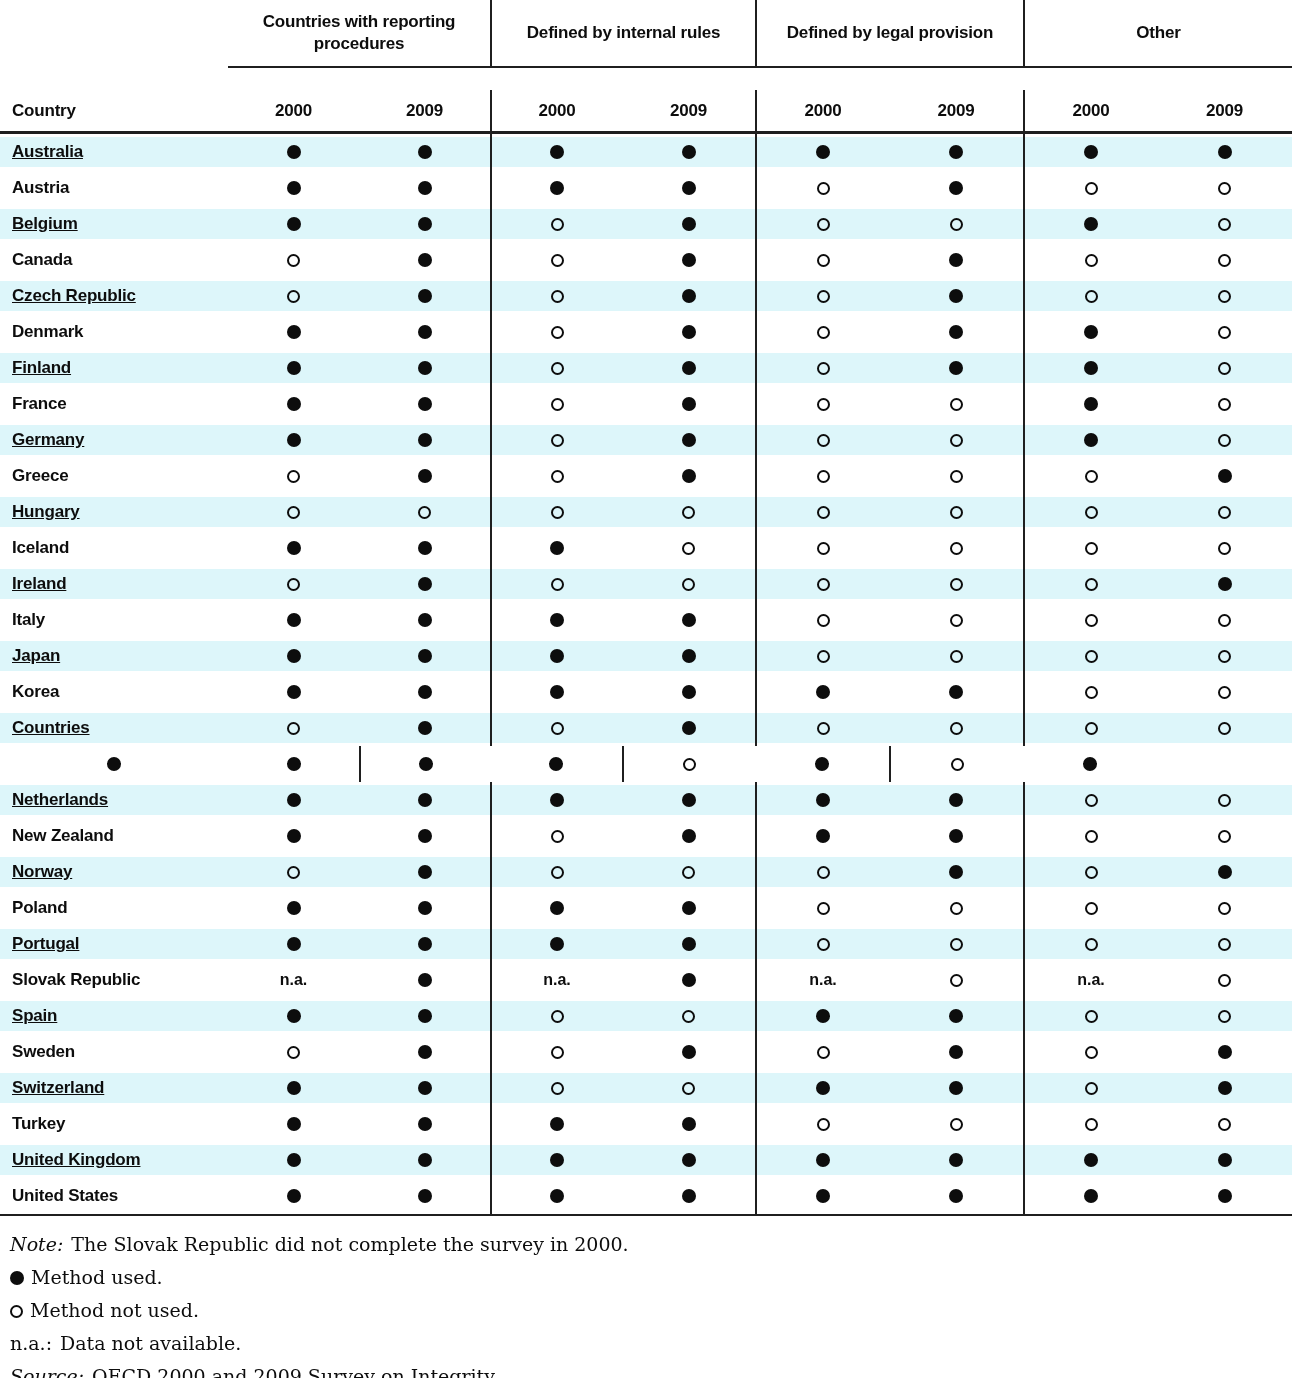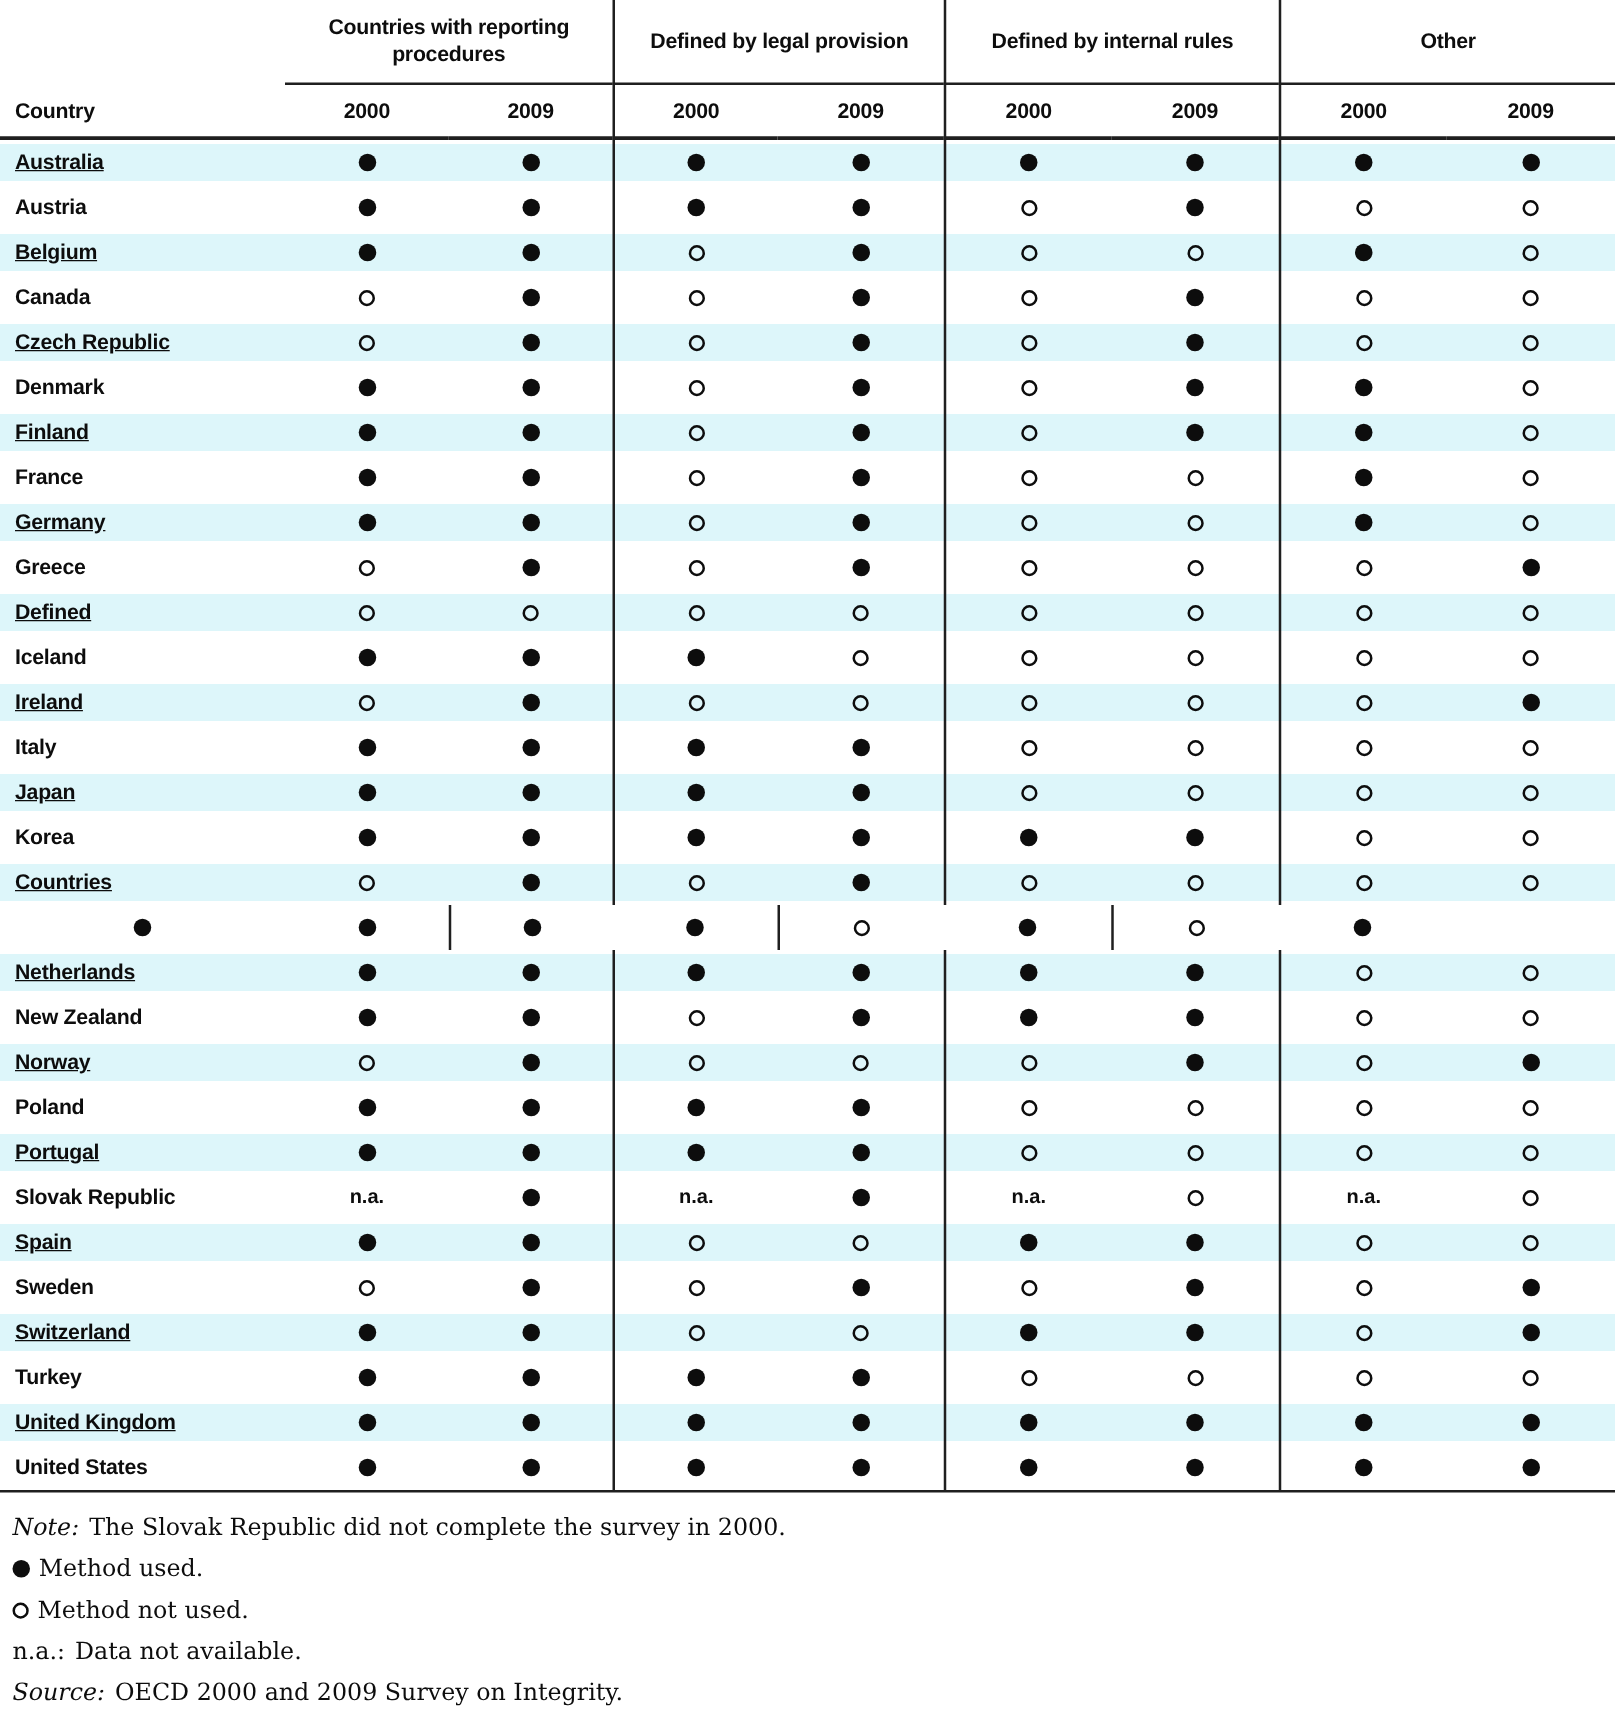--- a/index.html
+++ b/index.html
@@ -18,21 +18,21 @@
   .trow{display:grid;grid-template-columns:var(--cols);}
   .cell{display:flex;align-items:center;justify-content:center;}
   
   .thead1{height:68px;}
   .thead1 .ghead{
     font-size:17px;font-weight:700;text-align:center;line-height:22px;
     border-bottom:2px solid var(--line);letter-spacing:-0.2px;
     padding:0 14px;
   }
   .span2{grid-column:span 2;}
-  .thead2{height:44px;}
+  .thead2{height:44px;margin-top:22px;}
   .thead2 .cell{
     font-size:17px;font-weight:700;letter-spacing:-0.2px;
     border-bottom:3px solid var(--line);
   }
   .country-head{justify-content:flex-start !important;padding-left:12px;}
   .div-left{border-left:2px solid var(--line);}
   
   .tbody{border-bottom:2px solid var(--line);}
   .brow{height:36px;}
   .brow.stripe{
@@ -58,22 +58,22 @@
   .legend-dot{vertical-align:-1px;margin-right:7px;}
 </style>
 </head>
 <body>
 
 <div class="page">
 
   <div class="trow thead1">
     <div class="cell"></div>
     <div class="cell ghead span2">Countries with reporting procedures</div>
+    <div class="cell ghead span2 div-left">Defined by internal rules</div>
     <div class="cell ghead span2 div-left">Defined by legal provision</div>
-    <div class="cell ghead span2 div-left">Defined by internal rules</div>
     <div class="cell ghead span2 div-left">Other</div>
   </div>
 
   <div class="trow thead2">
     <div class="cell country-head">Country</div>
     <div class="cell">2000</div>
     <div class="cell">2009</div>
     <div class="cell div-left">2000</div>
     <div class="cell">2009</div>
     <div class="cell div-left">2000</div>
@@ -347,21 +347,21 @@
           <span class="dot open"></span>
         </div>
         <div class="cell sym div-left">
           <span class="dot open"></span>
         </div>
         <div class="cell sym">
           <span class="dot filled"></span>
         </div>
       </div>
       <div class="trow brow stripe">
-        <div class="cell country-cell">Defined</div>
+        <div class="cell country-cell">Hungary</div>
         <div class="cell sym">
           <span class="dot open"></span>
         </div>
         <div class="cell sym">
           <span class="dot open"></span>
         </div>
         <div class="cell sym div-left">
           <span class="dot open"></span>
         </div>
         <div class="cell sym">

